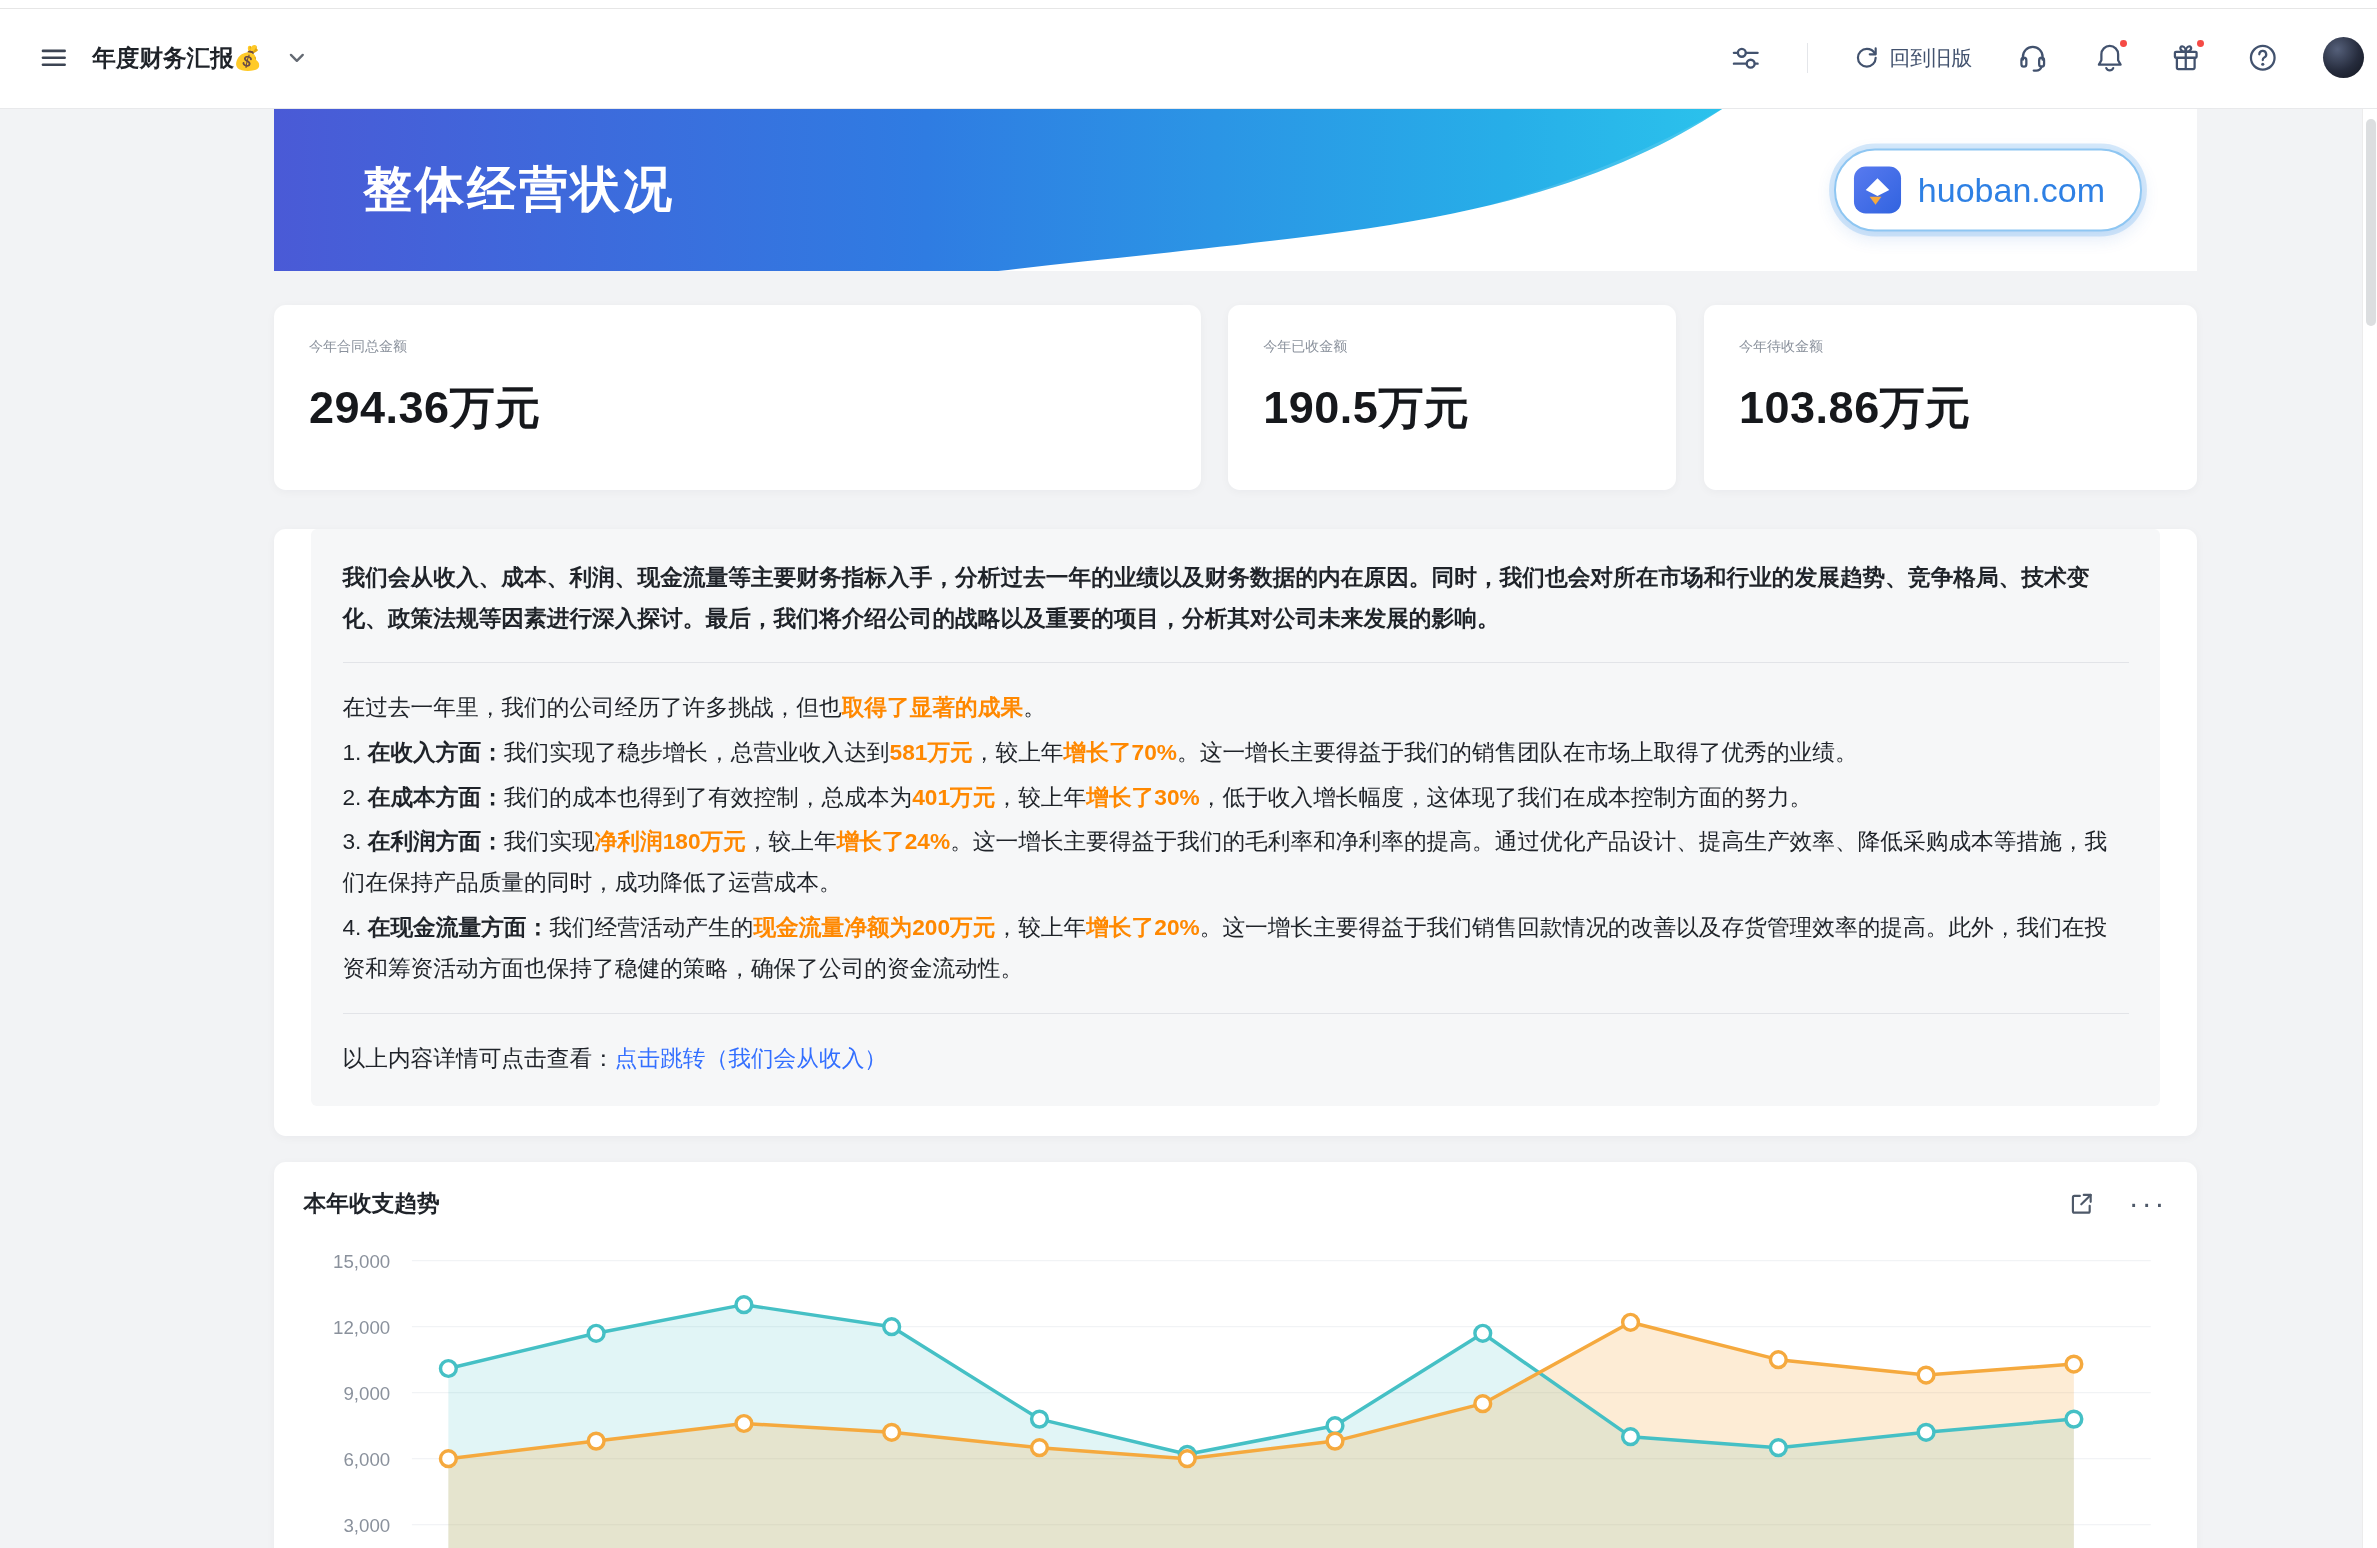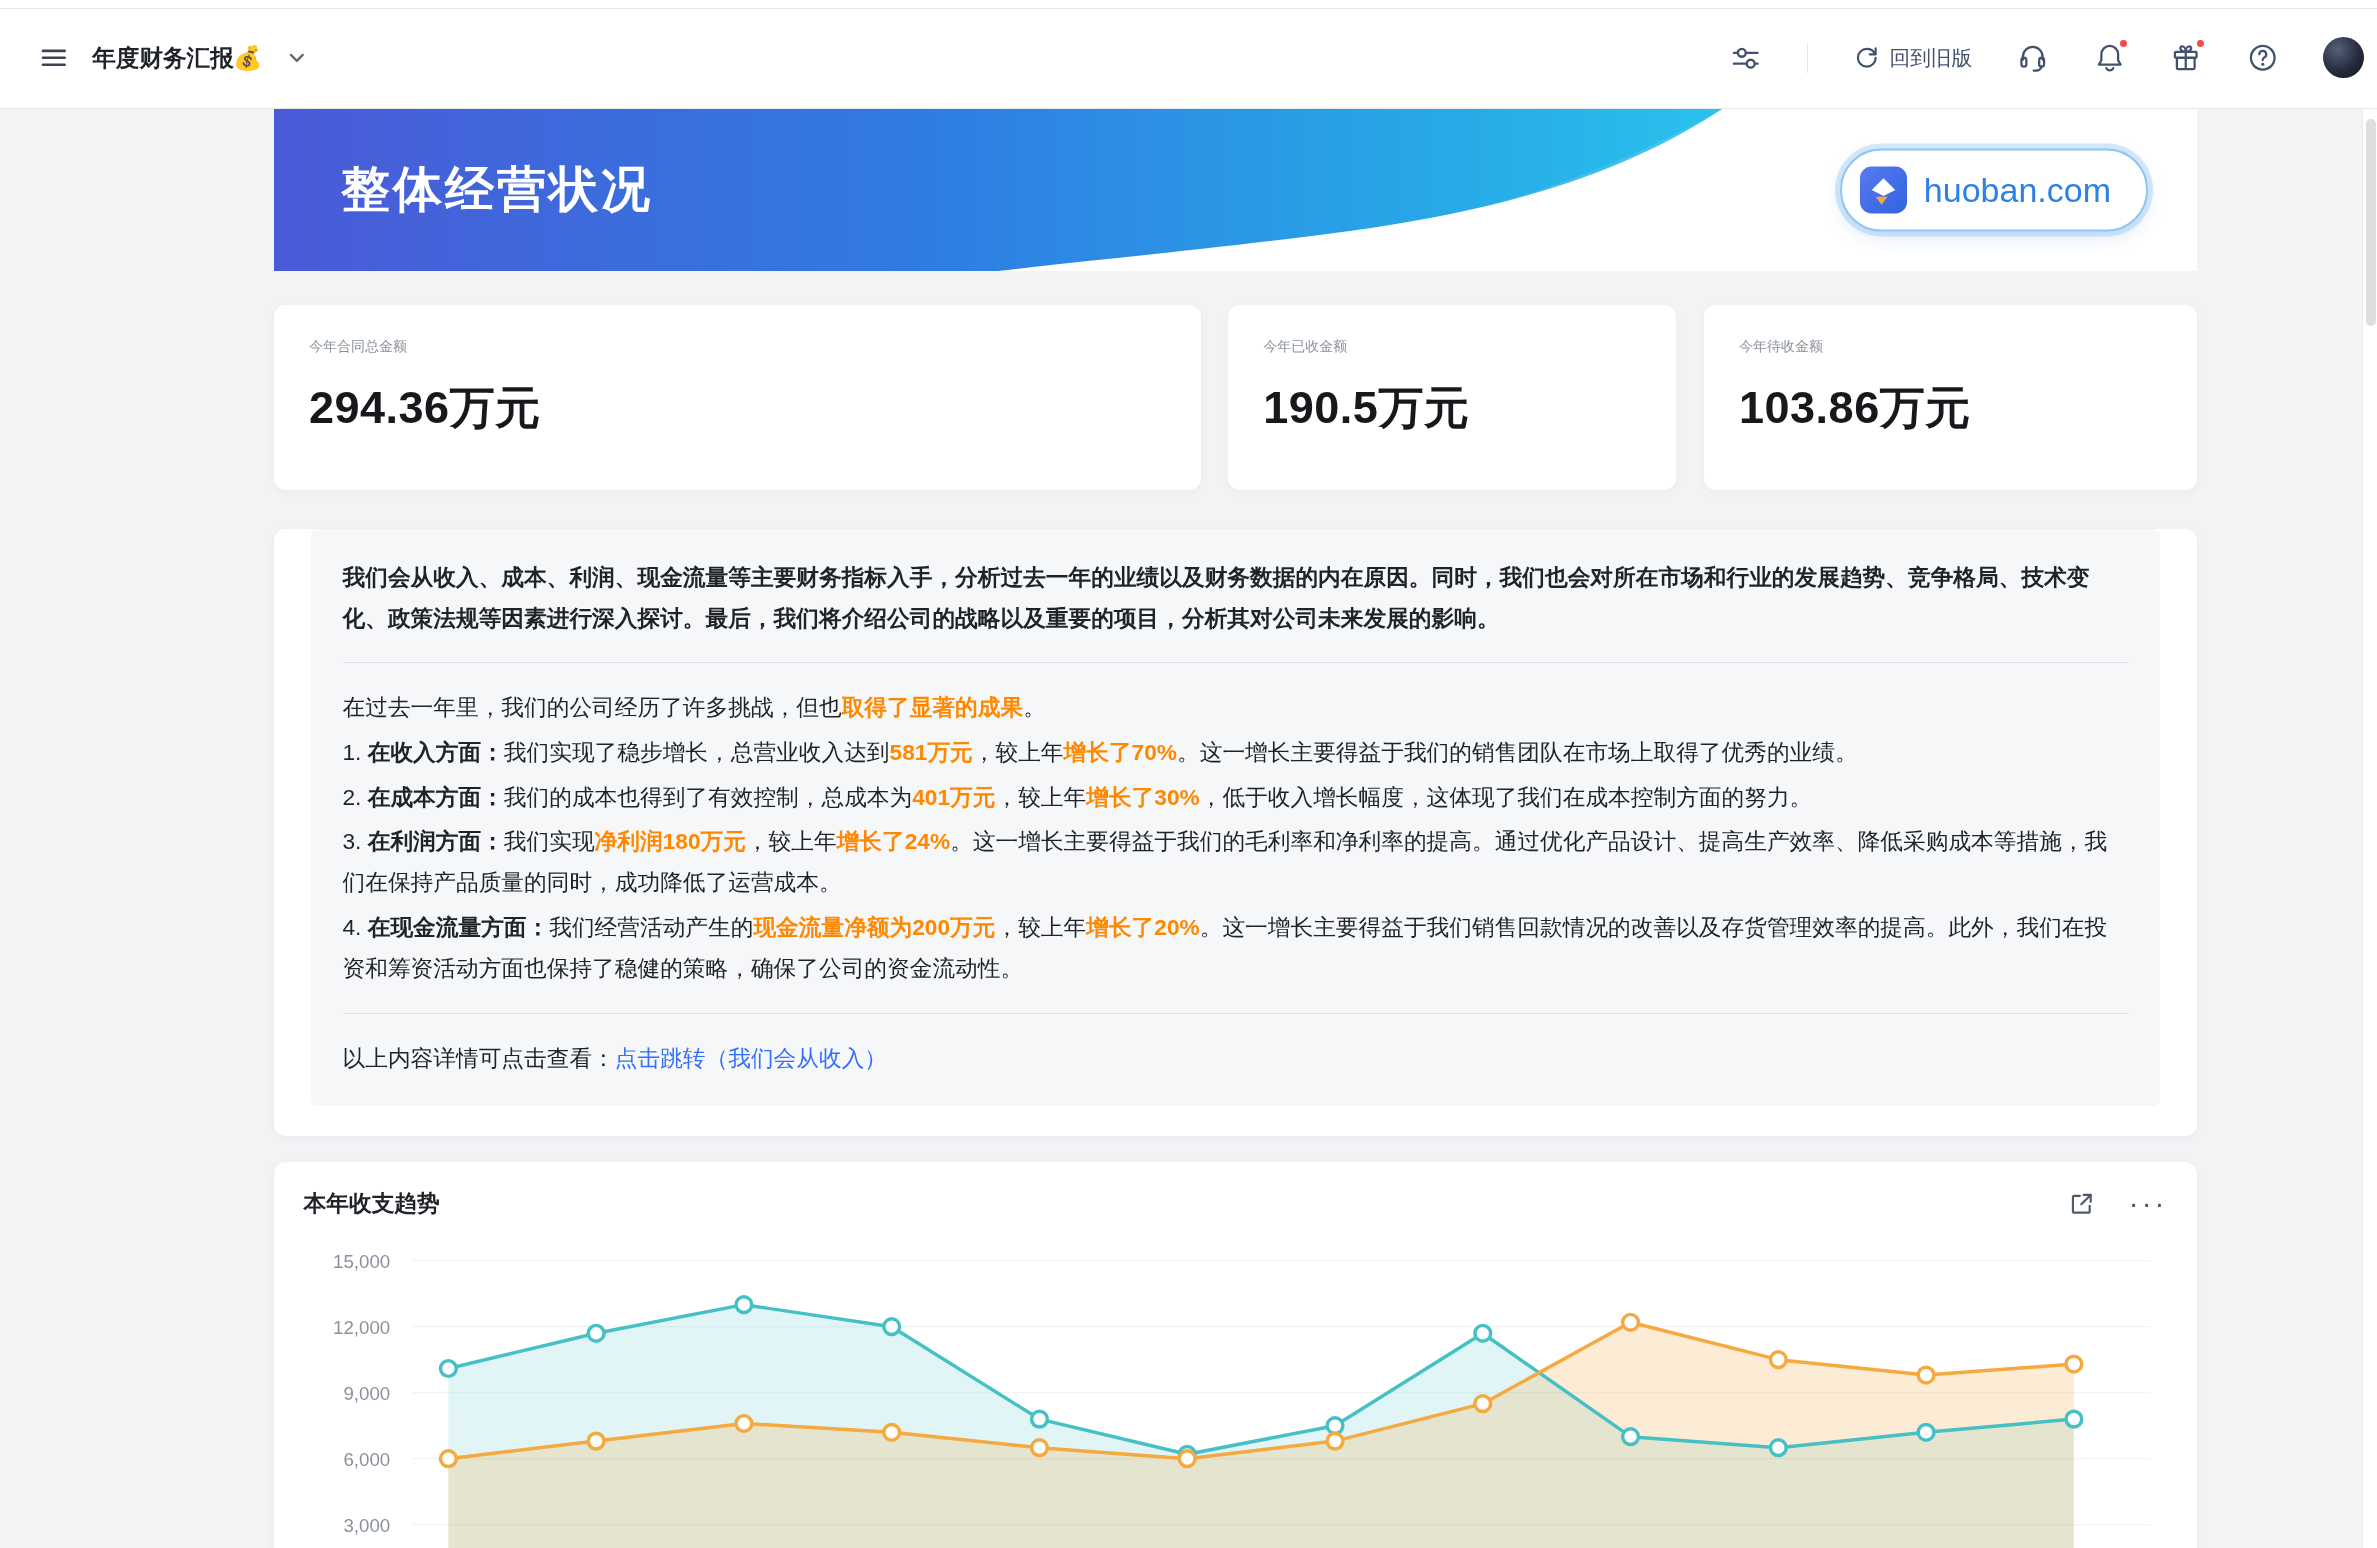--- a/index.html
+++ b/index.html
@@ -24,23 +24,23 @@
             flex:0 0 auto; }
 
   
   .content { position:absolute; top:109px; left:0; right:15.8px; bottom:0; background:#f2f3f5; overflow:hidden; }
   .scrollbar { position:absolute; top:109px; right:0; width:15.8px; bottom:0; background:#fff; border-left:1px solid #ececec; }
   .scroll-thumb { position:absolute; top:9.9px; left:3px; width:9.9px; height:207px; border-radius:4.9px; background:#dcdee0; }
   .col { width:1923px; margin-left:274px; }
 
   
   .banner { position:relative; width:1923px; height:162px; background:#fff; overflow:hidden; }
-  .banner-title { position:absolute; left:67px; top:50%; transform:translateY(-50%);
+  .banner-title { position:absolute; left:89px; top:50%; transform:translateY(-50%);
                   font-size:49px; font-weight:600; color:#fff; letter-spacing:3px; }
-  .brand-badge { position:absolute; right:49px; top:50%; transform:translateY(-50%);
+  .brand-badge { position:absolute; right:55px; top:50%; transform:translateY(-50%);
                  height:83px; padding:0 35px 0 15.8px; border-radius:41px; background:#fff;
                  border:2px solid #8ec6f2; display:flex; align-items:center; gap:14.8px;
                  box-shadow:0 0 0 4.9px rgba(106,176,240,.28), 0 5.9px 17.7px rgba(30,100,200,.15); }
   .brand-text { font-size:34px; color:#2e80e4; font-weight:500; }
 
   
   .stats { display:flex; gap:27.6px; margin-top:34px; }
   .stat-card { background:#fff; border-radius:11.8px; height:185px; padding:33px 35px;
                box-shadow:0 2px 9.9px rgba(31,35,41,.04); }
   .stat-card.wide { width:949px; } .stat-card.s2 { width:458px; } .stat-card.s3 { width:504px; }

